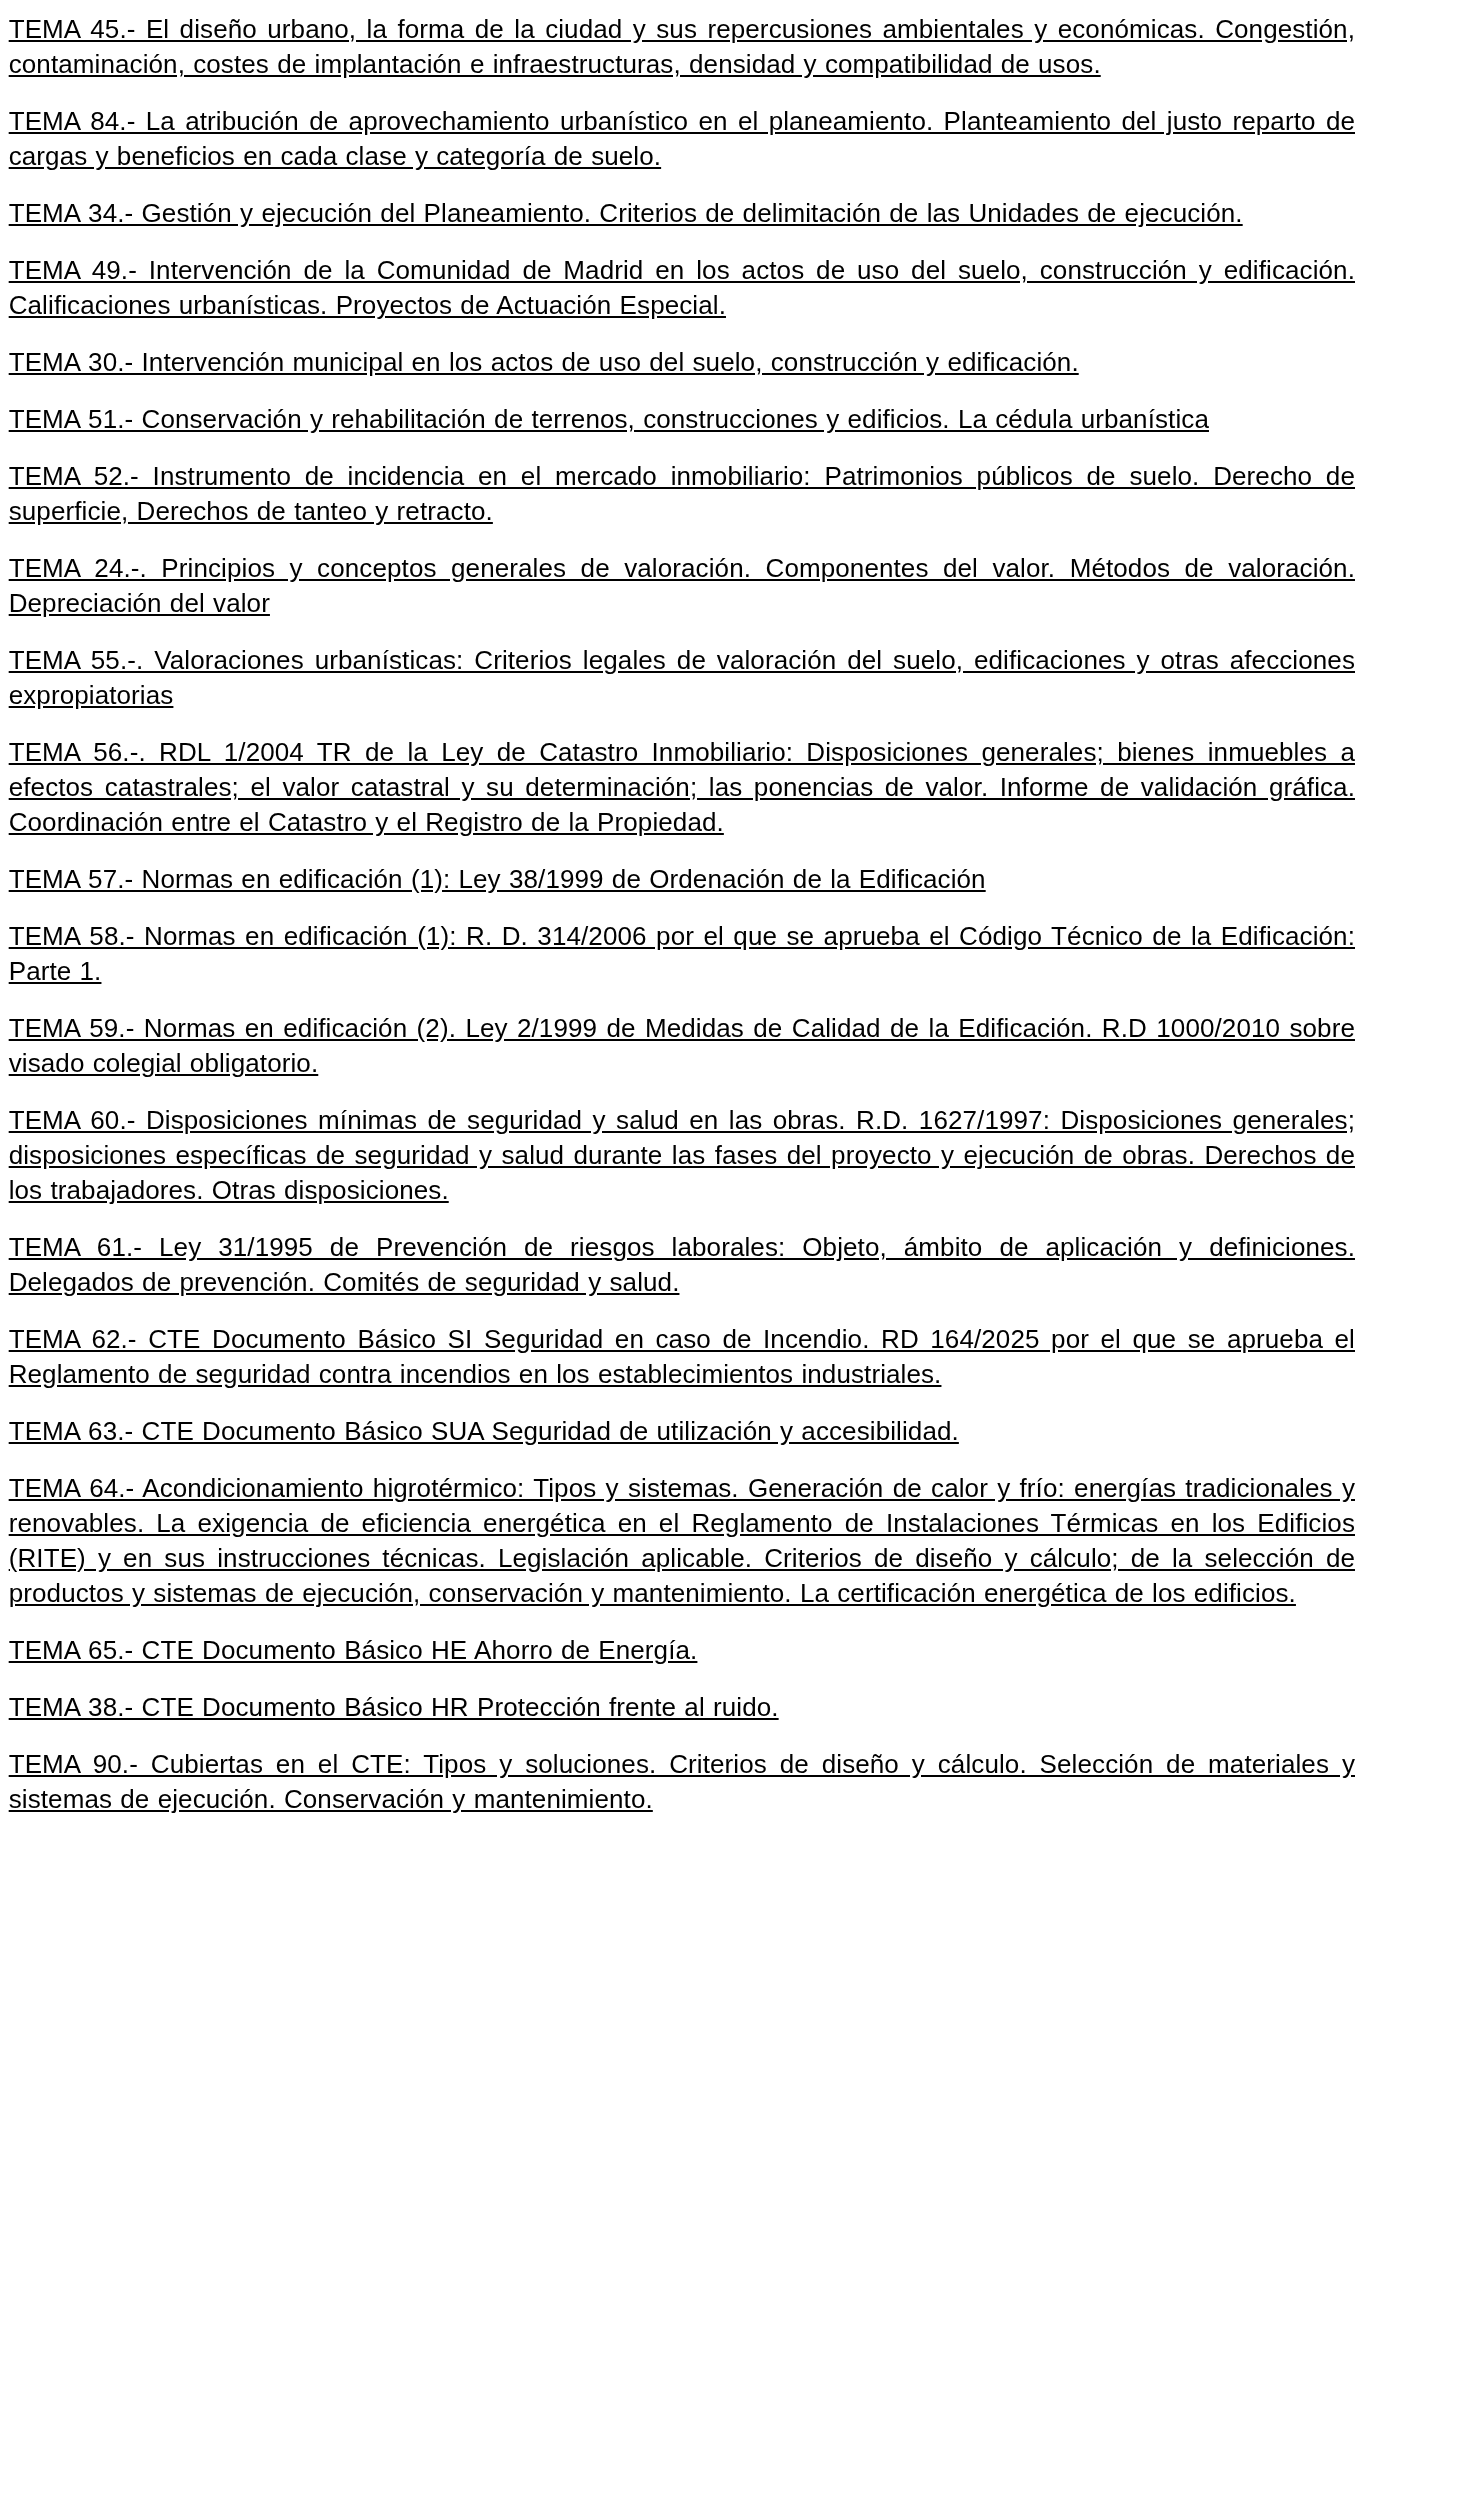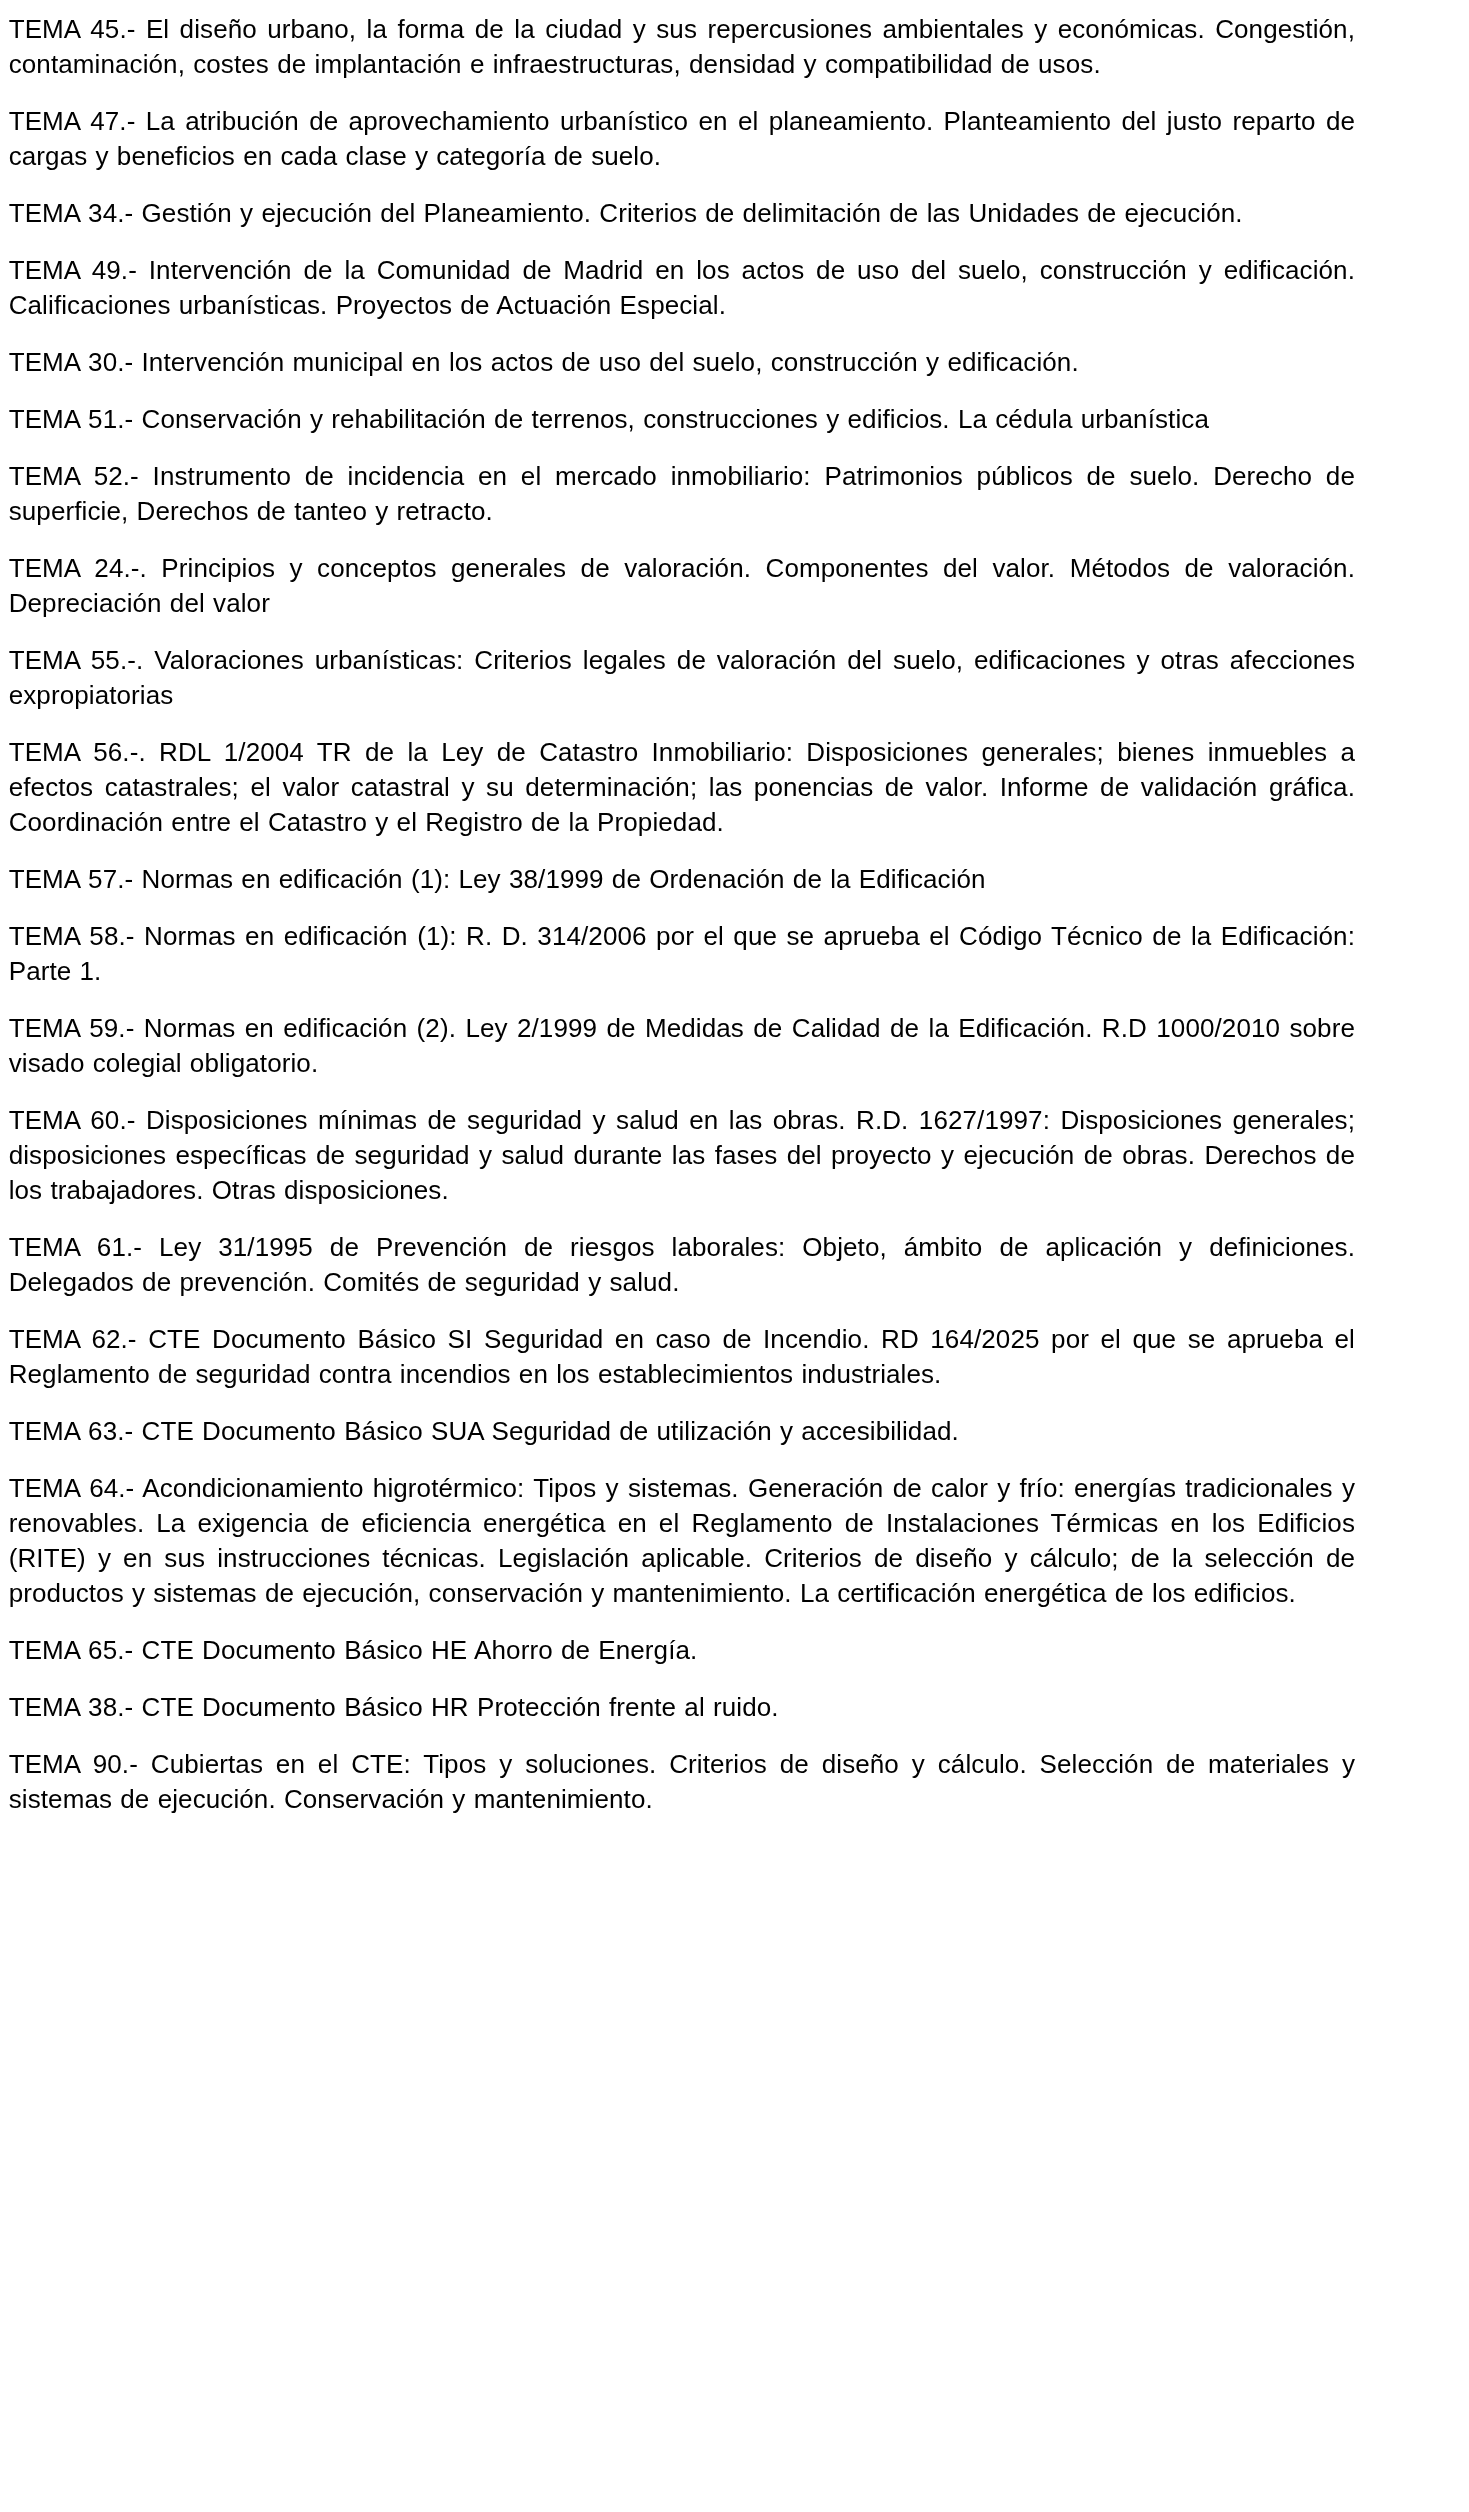--- a/index.html
+++ b/index.html
@@ -10,40 +10,41 @@
   body {
     height: 2512px;
     overflow: hidden;
     font-family: "Liberation Sans", "DejaVu Sans", sans-serif;
   }
   .page {
     width: 1470px;
     height: 1776px;
     background: #ffffff;
     padding: 12.2px 115px 0 8.7px; 
+    text-decoration: underline;
   }
   .doc p {
     font-size: 26px;
     line-height: 35px;
     color: #000000;
     text-align: justify;
     text-justify: inter-word;
     margin: 0 0 22px 0;
     letter-spacing: 0.1px;
     word-spacing: 0.9px;
   }
 </style>
 </head>
 <body>
 
 <div class="page">
   <div class="doc" id="doc-body">
 
   <p>TEMA 45.- El diseño urbano, la forma de la ciudad y sus repercusiones ambientales y económicas. Congestión, contaminación, costes de implantación e infraestructuras, densidad y compatibilidad de usos.</p>
-      <p>TEMA 47.- La atribución de aprovechamiento urbanístico en el planeamiento. Planteamiento del justo reparto de cargas y beneficios en cada clase y categoría de suelo.</p>
+      <p>TEMA 84.- La atribución de aprovechamiento urbanístico en el planeamiento. Planteamiento del justo reparto de cargas y beneficios en cada clase y categoría de suelo.</p>
       <p>TEMA 34.- Gestión y ejecución del Planeamiento. Criterios de delimitación de las Unidades de ejecución.</p>
       <p>TEMA 49.- Intervención de la Comunidad de Madrid en los actos de uso del suelo, construcción y edificación. Calificaciones urbanísticas. Proyectos de Actuación Especial.</p>
       <p>TEMA 30.- Intervención municipal en los actos de uso del suelo, construcción y edificación.</p>
       <p>TEMA 51.- Conservación y rehabilitación de terrenos, construcciones y edificios. La cédula urbanística</p>
       <p>TEMA 52.- Instrumento de incidencia en el mercado inmobiliario: Patrimonios públicos de suelo. Derecho de superficie, Derechos de tanteo y retracto.</p>
       <p>TEMA 24.-. Principios y conceptos generales de valoración. Componentes del valor. Métodos de valoración. Depreciación del valor</p>
       <p>TEMA 55.-. Valoraciones urbanísticas: Criterios legales de valoración del suelo, edificaciones y otras afecciones expropiatorias</p>
       <p>TEMA 56.-. RDL 1/2004 TR de la Ley de Catastro Inmobiliario: Disposiciones generales; bienes inmuebles a efectos catastrales; el valor catastral y su determinación; las ponencias de valor. Informe de validación gráfica. Coordinación entre el Catastro y el Registro de la Propiedad.</p>
       <p>TEMA 57.- Normas en edificación (1): Ley 38/1999 de Ordenación de la Edificación</p>
       <p>TEMA 58.- Normas en edificación (1): R. D. 314/2006 por el que se aprueba el Código Técnico de la Edificación: Parte 1.</p>

